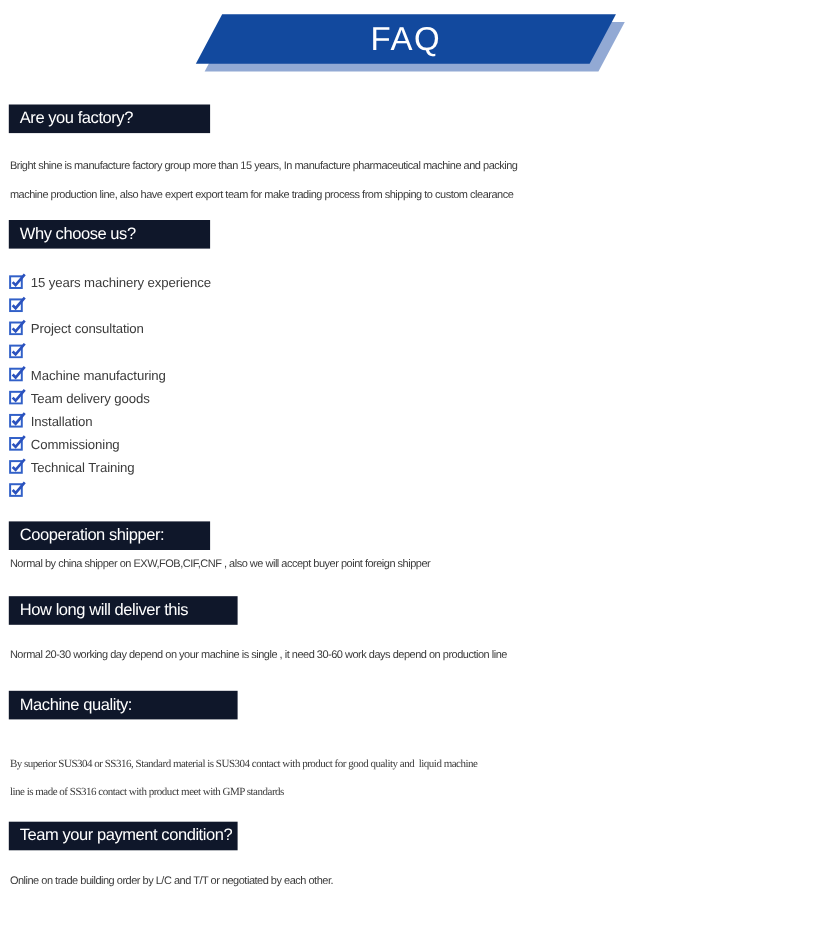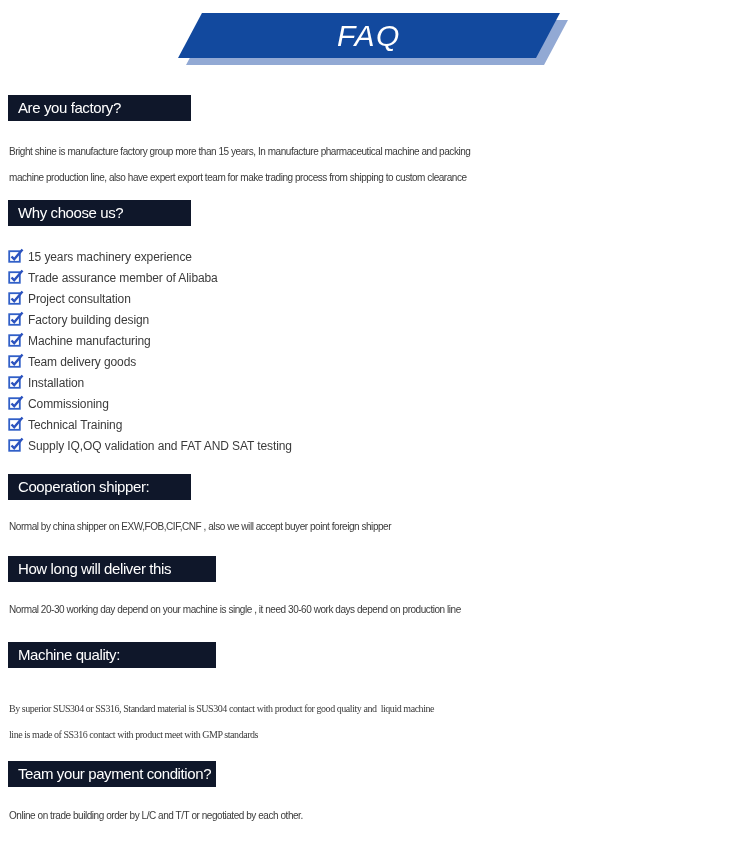--- a/index.html
+++ b/index.html
@@ -43,21 +43,20 @@
     position: absolute;
     left: 190px;
     top: 0;
     width: 358px;
     height: 30px;
     line-height: 45px;
     text-align: center;
     color: #ffffff;
     font-size: 30px;
     letter-spacing: 1.5px;
-    font-style: italic;
   }
 
   
   .hdr {
     background: #0f172a;
     color: #ffffff;
     font-size: 15px;
     letter-spacing: -0.4px;
     height: 26px;
     line-height: 26px;
@@ -80,21 +79,21 @@
     margin-left: 9px;
     color: #3B3B3B;
   }
   .para-line {
     font-size: 10px;
     line-height: 26px;
     letter-spacing: -0.45px;
     white-space: pre;
   }
   .para.p-factory { margin-top: 18px; }
-  .para.p-shipper { margin-top: 14px; }
+  .para.p-shipper { margin-top: 0; }
   .para.p-deliver { margin-top: 15px; }
   .para.p-quality { margin-top: 28px; font-family: Liberation Serif, serif; }
   .para.p-payment { margin-top: 16px; }
 
   
   .checklist {
     list-style: none;
     margin: 20px 0 0 0;
     padding: 0 0 0 8px;
   }
@@ -136,35 +135,33 @@
         <rect x="1.2" y="3.2" width="10.6" height="10.6" fill="#ffffff" stroke="#3160C8" stroke-width="1.8"></rect>
         <path d="M3.5 8.5 L6.2 11.2 L14.5 1.5" stroke="#2B52BE" stroke-width="2.4" fill="none"></path>
       </svg>
     <span>15 years machinery experience</span>
   </li>
   <li>
     <svg class="cb-icon" width="16" height="15" viewBox="0 0 16 15">
         <rect x="1.2" y="3.2" width="10.6" height="10.6" fill="#ffffff" stroke="#3160C8" stroke-width="1.8"></rect>
         <path d="M3.5 8.5 L6.2 11.2 L14.5 1.5" stroke="#2B52BE" stroke-width="2.4" fill="none"></path>
       </svg>
-    <span>Trade assurance member of Alibaba</span>
   </li>
   <li>
     <svg class="cb-icon" width="16" height="15" viewBox="0 0 16 15">
         <rect x="1.2" y="3.2" width="10.6" height="10.6" fill="#ffffff" stroke="#3160C8" stroke-width="1.8"></rect>
         <path d="M3.5 8.5 L6.2 11.2 L14.5 1.5" stroke="#2B52BE" stroke-width="2.4" fill="none"></path>
       </svg>
     <span>Project consultation</span>
   </li>
   <li>
     <svg class="cb-icon" width="16" height="15" viewBox="0 0 16 15">
         <rect x="1.2" y="3.2" width="10.6" height="10.6" fill="#ffffff" stroke="#3160C8" stroke-width="1.8"></rect>
         <path d="M3.5 8.5 L6.2 11.2 L14.5 1.5" stroke="#2B52BE" stroke-width="2.4" fill="none"></path>
       </svg>
-    <span>Factory building design</span>
   </li>
   <li>
     <svg class="cb-icon" width="16" height="15" viewBox="0 0 16 15">
         <rect x="1.2" y="3.2" width="10.6" height="10.6" fill="#ffffff" stroke="#3160C8" stroke-width="1.8"></rect>
         <path d="M3.5 8.5 L6.2 11.2 L14.5 1.5" stroke="#2B52BE" stroke-width="2.4" fill="none"></path>
       </svg>
     <span>Machine manufacturing</span>
   </li>
   <li>
     <svg class="cb-icon" width="16" height="15" viewBox="0 0 16 15">
@@ -192,21 +189,20 @@
         <rect x="1.2" y="3.2" width="10.6" height="10.6" fill="#ffffff" stroke="#3160C8" stroke-width="1.8"></rect>
         <path d="M3.5 8.5 L6.2 11.2 L14.5 1.5" stroke="#2B52BE" stroke-width="2.4" fill="none"></path>
       </svg>
     <span>Technical Training</span>
   </li>
   <li>
     <svg class="cb-icon" width="16" height="15" viewBox="0 0 16 15">
         <rect x="1.2" y="3.2" width="10.6" height="10.6" fill="#ffffff" stroke="#3160C8" stroke-width="1.8"></rect>
         <path d="M3.5 8.5 L6.2 11.2 L14.5 1.5" stroke="#2B52BE" stroke-width="2.4" fill="none"></path>
       </svg>
-    <span>Supply IQ,OQ validation and FAT AND SAT testing</span>
   </li>
 </ul>
 
 <div class="hdr w1 h-shipper">Cooperation shipper:</div>
 <div class="para p-shipper">
   <div class="para-line">Normal by china shipper on EXW,FOB,CIF,CNF , also we will accept buyer point foreign shipper</div>
 </div>
 
 <div class="hdr w2 h-deliver">How long will deliver this goods?</div>
 <div class="para p-deliver">

